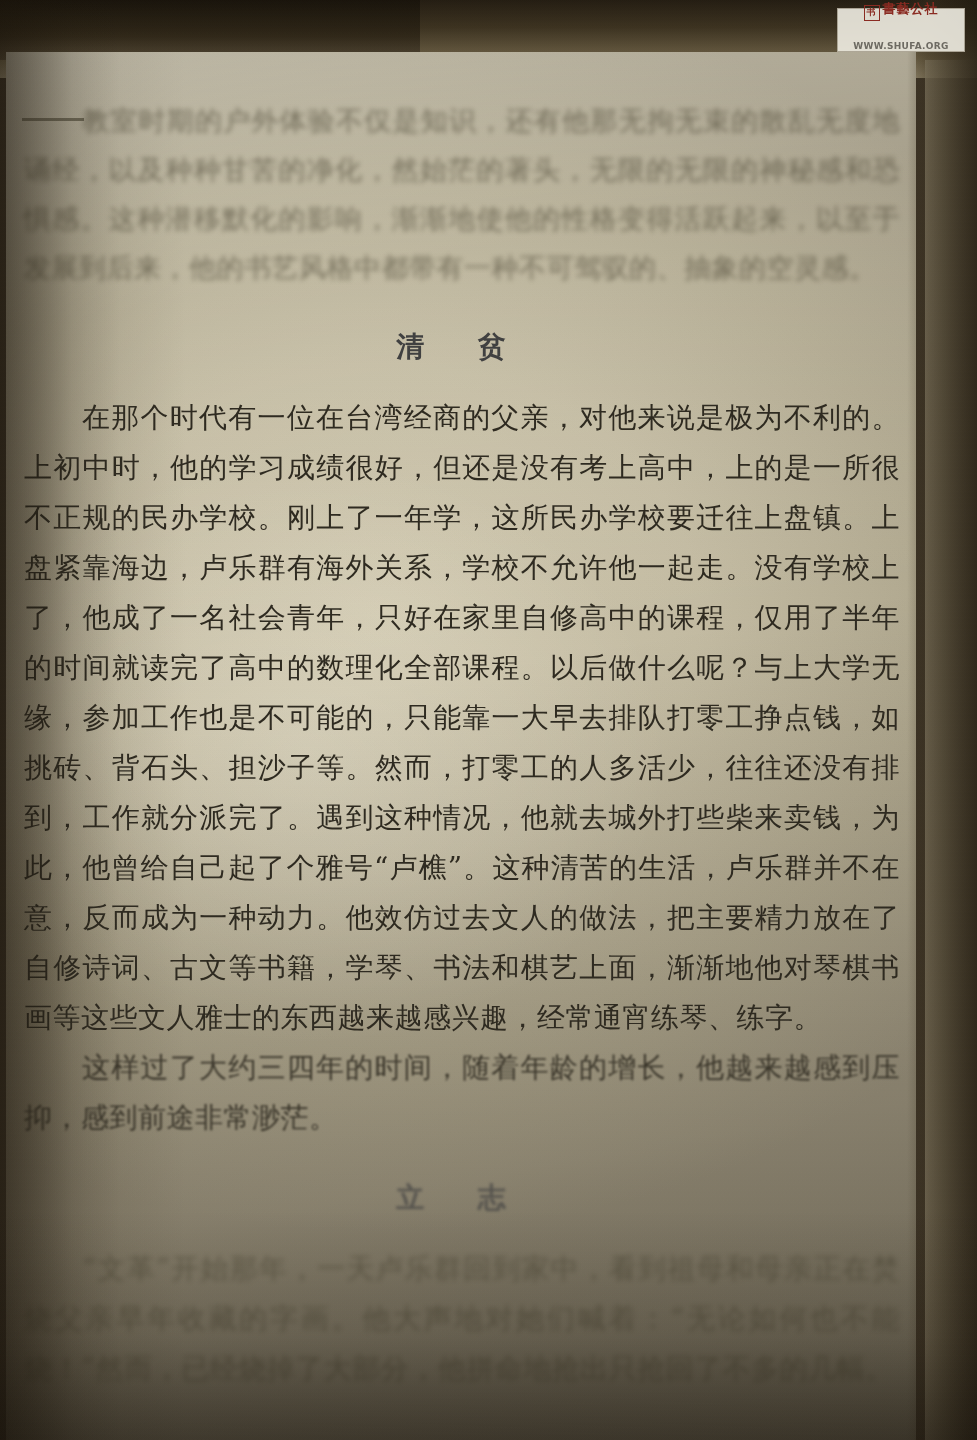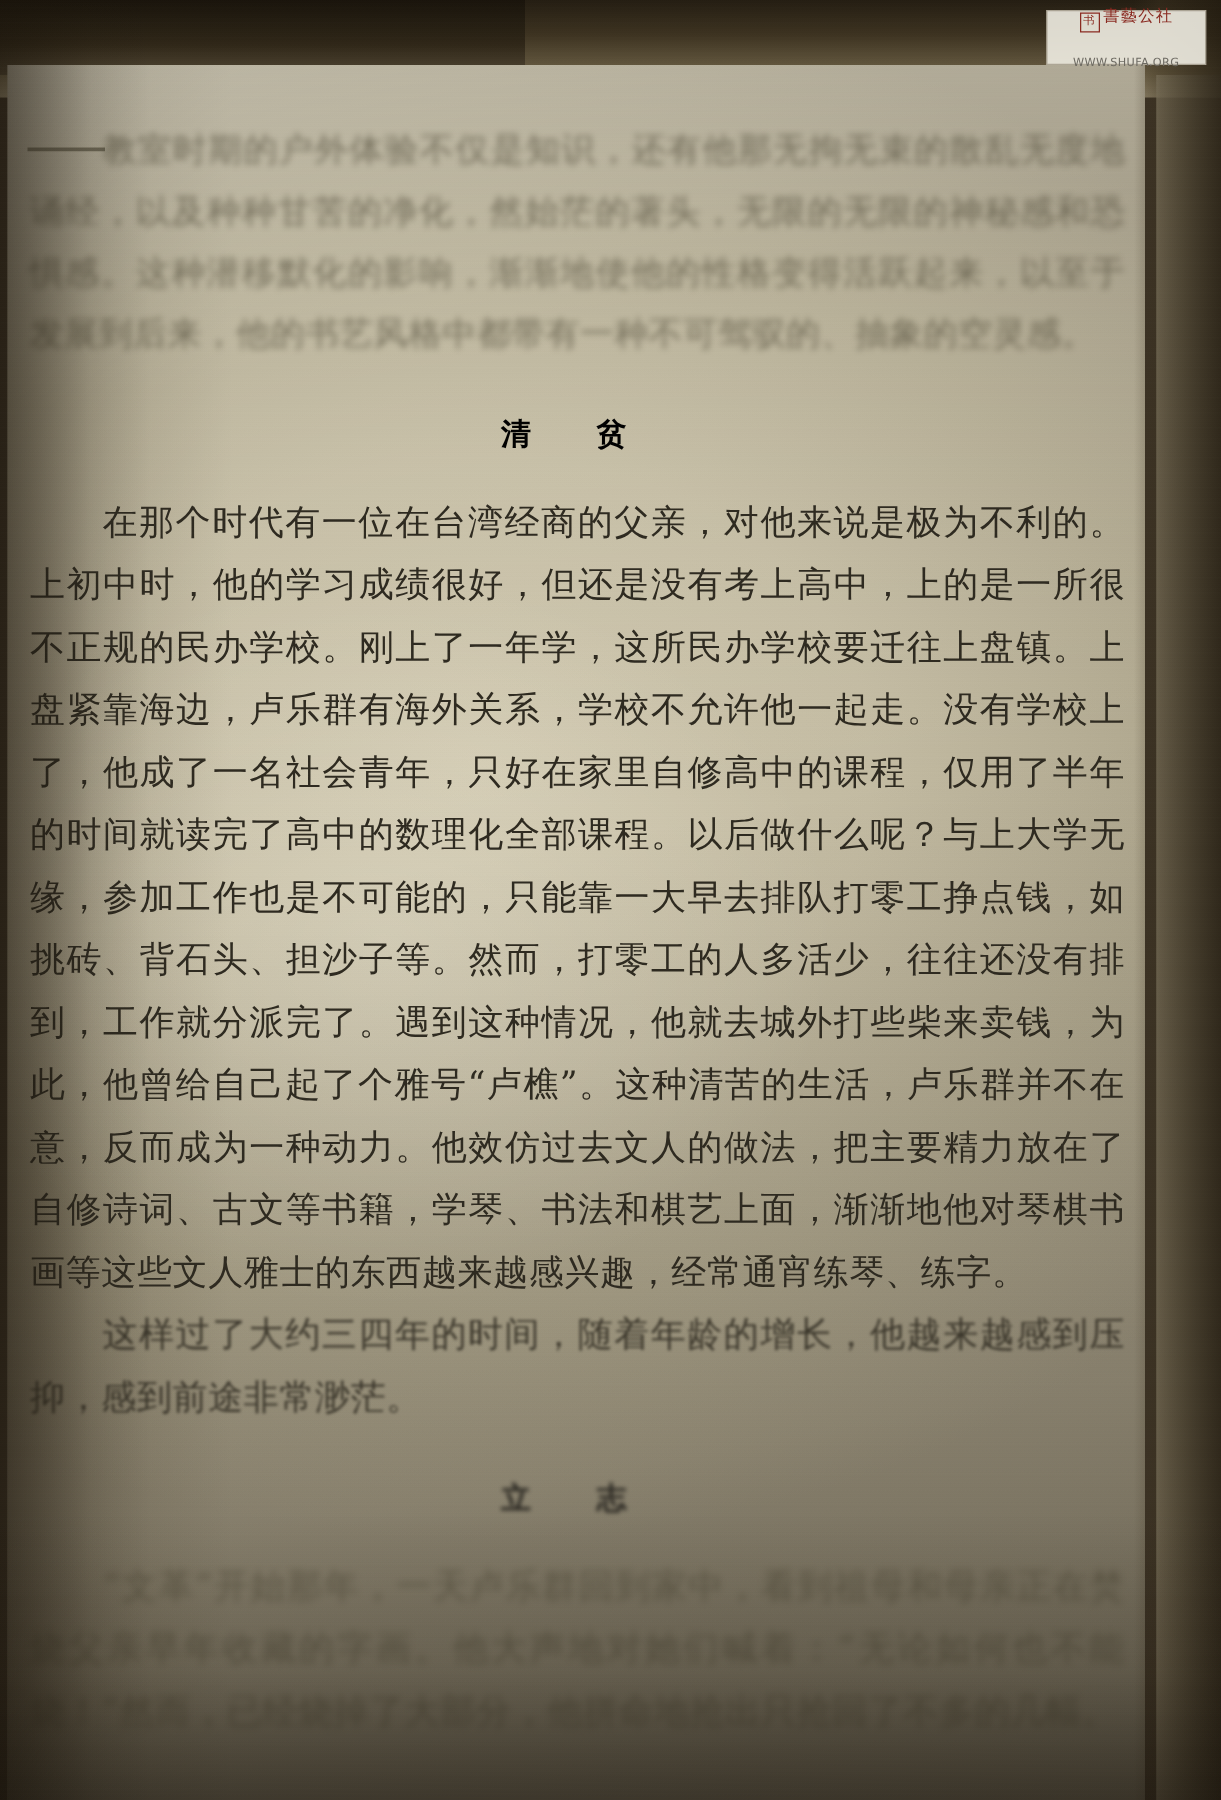--- a/index.html
+++ b/index.html
@@ -122,25 +122,25 @@
     opacity: .55;
     color: #46412f;
   }
   .blurry-mid {
     filter: blur(1.1px);
     opacity: .88;
   }
 
   .section-title {
     text-align: center;
-    font-size: 24px;
+    font-size: 28px;
     font-weight: bold;
     letter-spacing: 22px;
     margin: 30px 0 22px 0;
-    color: #000000;
+    color: #404040;
     font-family: "DejaVu Serif", serif;
   }
   .section-title.blurry {
     filter: blur(1.6px);
     opacity: .72;
   }
 
   .body-main {
     font-size: 28px;
     line-height: 50px;
@@ -149,22 +149,23 @@
   
   .watermark {
     position: absolute;
     right: 12px; top: 8px;
     width: 126px; height: 42px;
     background: rgba(245,242,232,0.88);
     border: 1px solid rgba(120,110,90,0.5);
     display: flex;
     flex-direction: column;
     align-items: center;
-    justify-content: center;
+    justify-content: flex-end;
     gap: 20px;
+    font-weight: bold;
   }
   .watermark .wm-logo {
     font-size: 13px;
     color: #8a2b22;
     letter-spacing: 1px;
     font-family: "DejaVu Sans", sans-serif;
   }
   .watermark .wm-url {
     font-size: 9px;
     color: #6d6a62;

